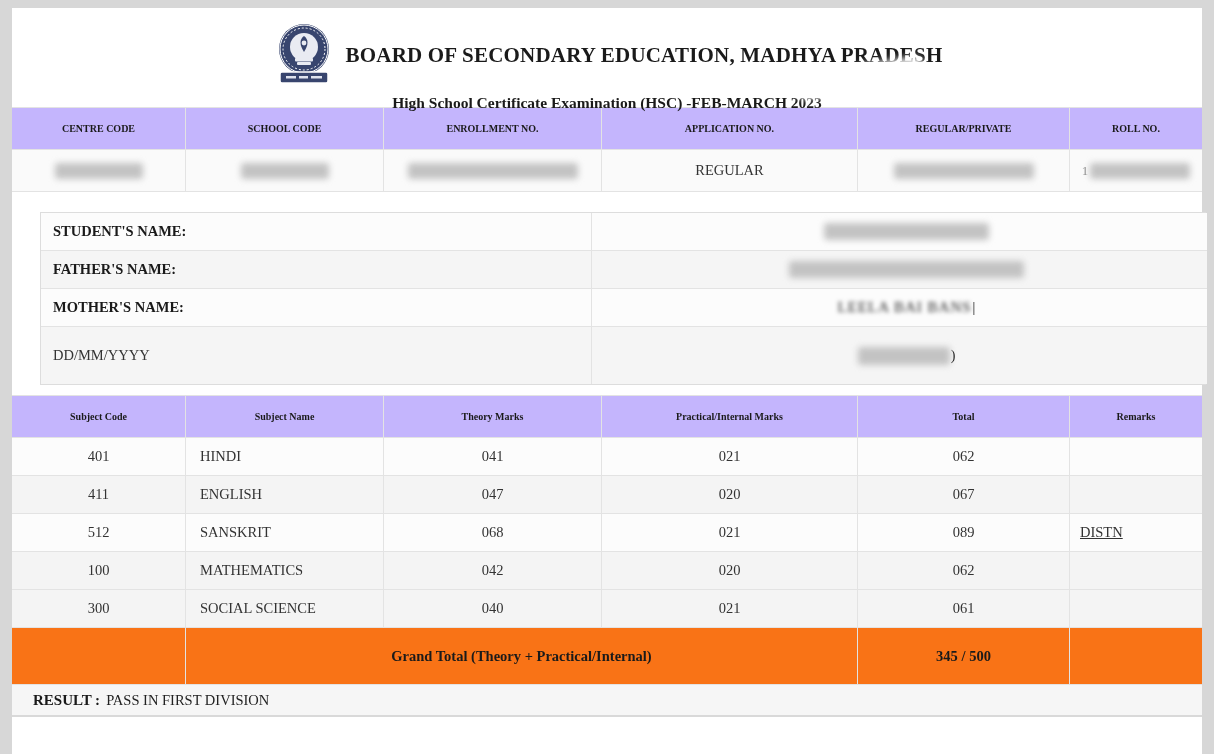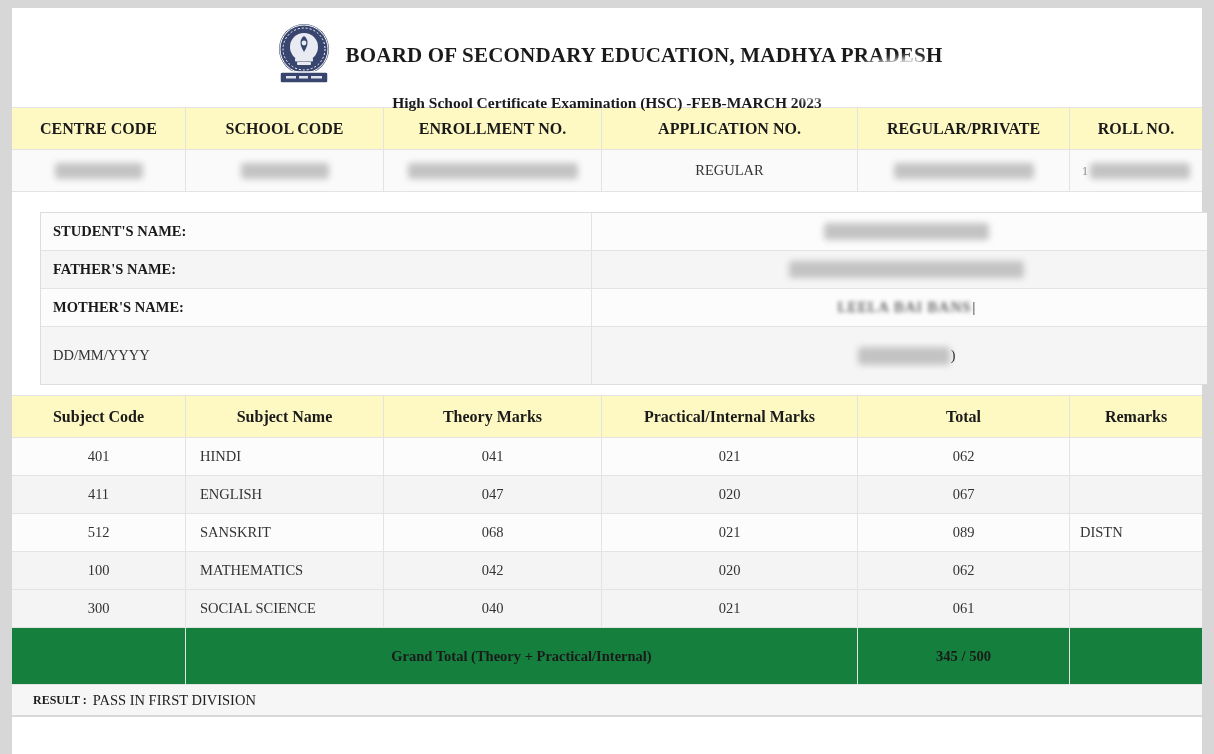--- a/index.html
+++ b/index.html
@@ -32,33 +32,33 @@
   .smudge.s2 { left:842px; top:52px; width:70px; height:18px; transform:rotate(-8deg); }
 
   
   .grid6 { display:grid; grid-template-columns:174px 198px 218px 256px 212px 132px; }
   .cell {
     display:flex; align-items:center; justify-content:center;
     border-right:1px solid #e3e3e3; border-bottom:1px solid #e3e3e3;
     text-align:center; padding:4px 6px; min-height:42px;
   }
   .cell:last-child { border-right:none; }
-  .th { background:#fef9c3; font-weight:bold; font-size:16px; color:#1a1a1a; }
+  .th { background:#c4b5fd; font-weight:bold; font-size:10px; color:#1a1a1a; }
   .td { font-size:14.5px; color:#333; background:#fafafa; }
   .toprule { border-top:1px solid #e3e3e3; }
 
   
   .mrow .cell { min-height:38px; background:#fcfcfc; }
   .mrow.alt .cell { background:#f4f4f4; }
   .mrow .cell { font-size:14.5px; color:#333; }
   .mrow .cell.left { justify-content:flex-start; padding-left:14px; text-align:left; }
-  .mrow .cell.left-remark { justify-content:flex-start; padding-left:10px; text-align:left; }
+  .mrow .cell.left-remark { justify-content:flex-start; padding-left:10px; text-align:left;text-decoration:underline; }
 
   .gt-row { display:grid; grid-template-columns:174px 672px 212px 132px; }
-  .gt-row .cell { min-height:57px; background:#15803d; }
+  .gt-row .cell { min-height:57px; background:#f97316; }
   .gt-label, .gt-value { font-weight:bold; font-size:14.5px; color:#1a1a1a; }
 
   
   .stu {
     margin:10px 12px 10px 28px; width:1166px;
     border:1px solid #dddddd;
   }
   .stu-row { display:grid; grid-template-columns:551px 615px; }
   .stu-row .lab, .stu-row .val {
     border-bottom:1px solid #e3e3e3; min-height:38px;
@@ -81,21 +81,21 @@
   .b165 { width:165px; height:17px; } .b235 { width:235px; height:17px; } .b92 { width:92px; height:18px; }
   .blur-text { filter:blur(2px); font-size:15px; color:#222; letter-spacing:1px; }
   .caret { font-size:14px; color:#111; margin-left:1px; }
   .faint { opacity:.55; font-size:13px; margin-right:2px; }
 
   
   .result-row {
     display:flex; align-items:center; min-height:32px; background:#f6f6f6;
     border-bottom:2px solid #d9d9d9; padding-left:21px; gap:6px;
   }
-  .result-label { font-weight:bold; font-size:12px; color:#1a1a1a; }
+  .result-label { font-weight:bold; font-size:15px; color:#1a1a1a; }
   .result-value { font-size:14.5px; color:#222; }
 
   .gap { height:10px; background:#fff; }
 </style>
 </head>
 <body>
 
 <div class="panel">
 
   <div class="hdr">

